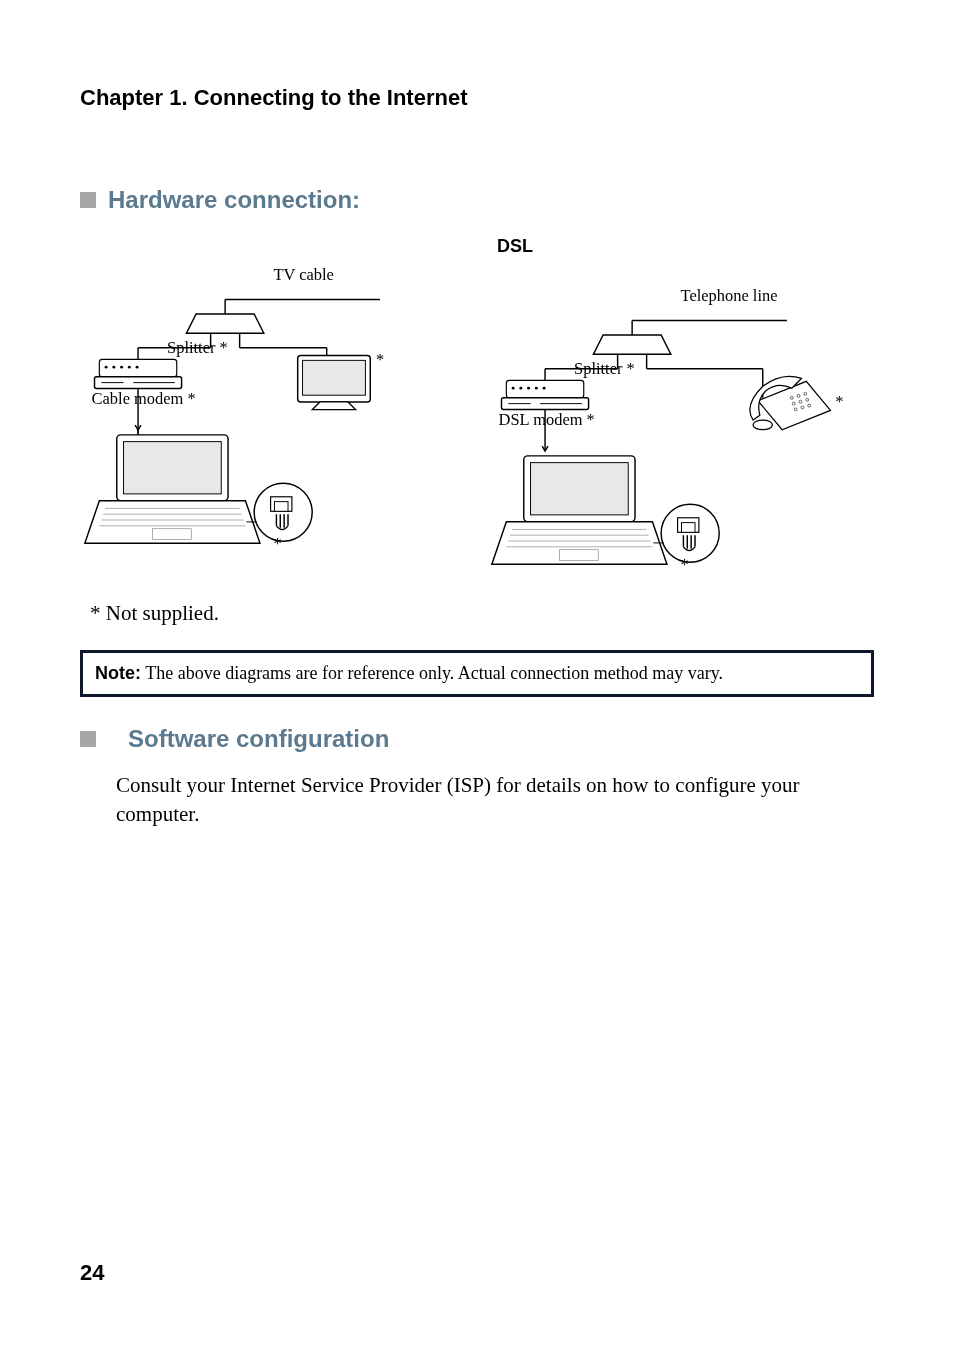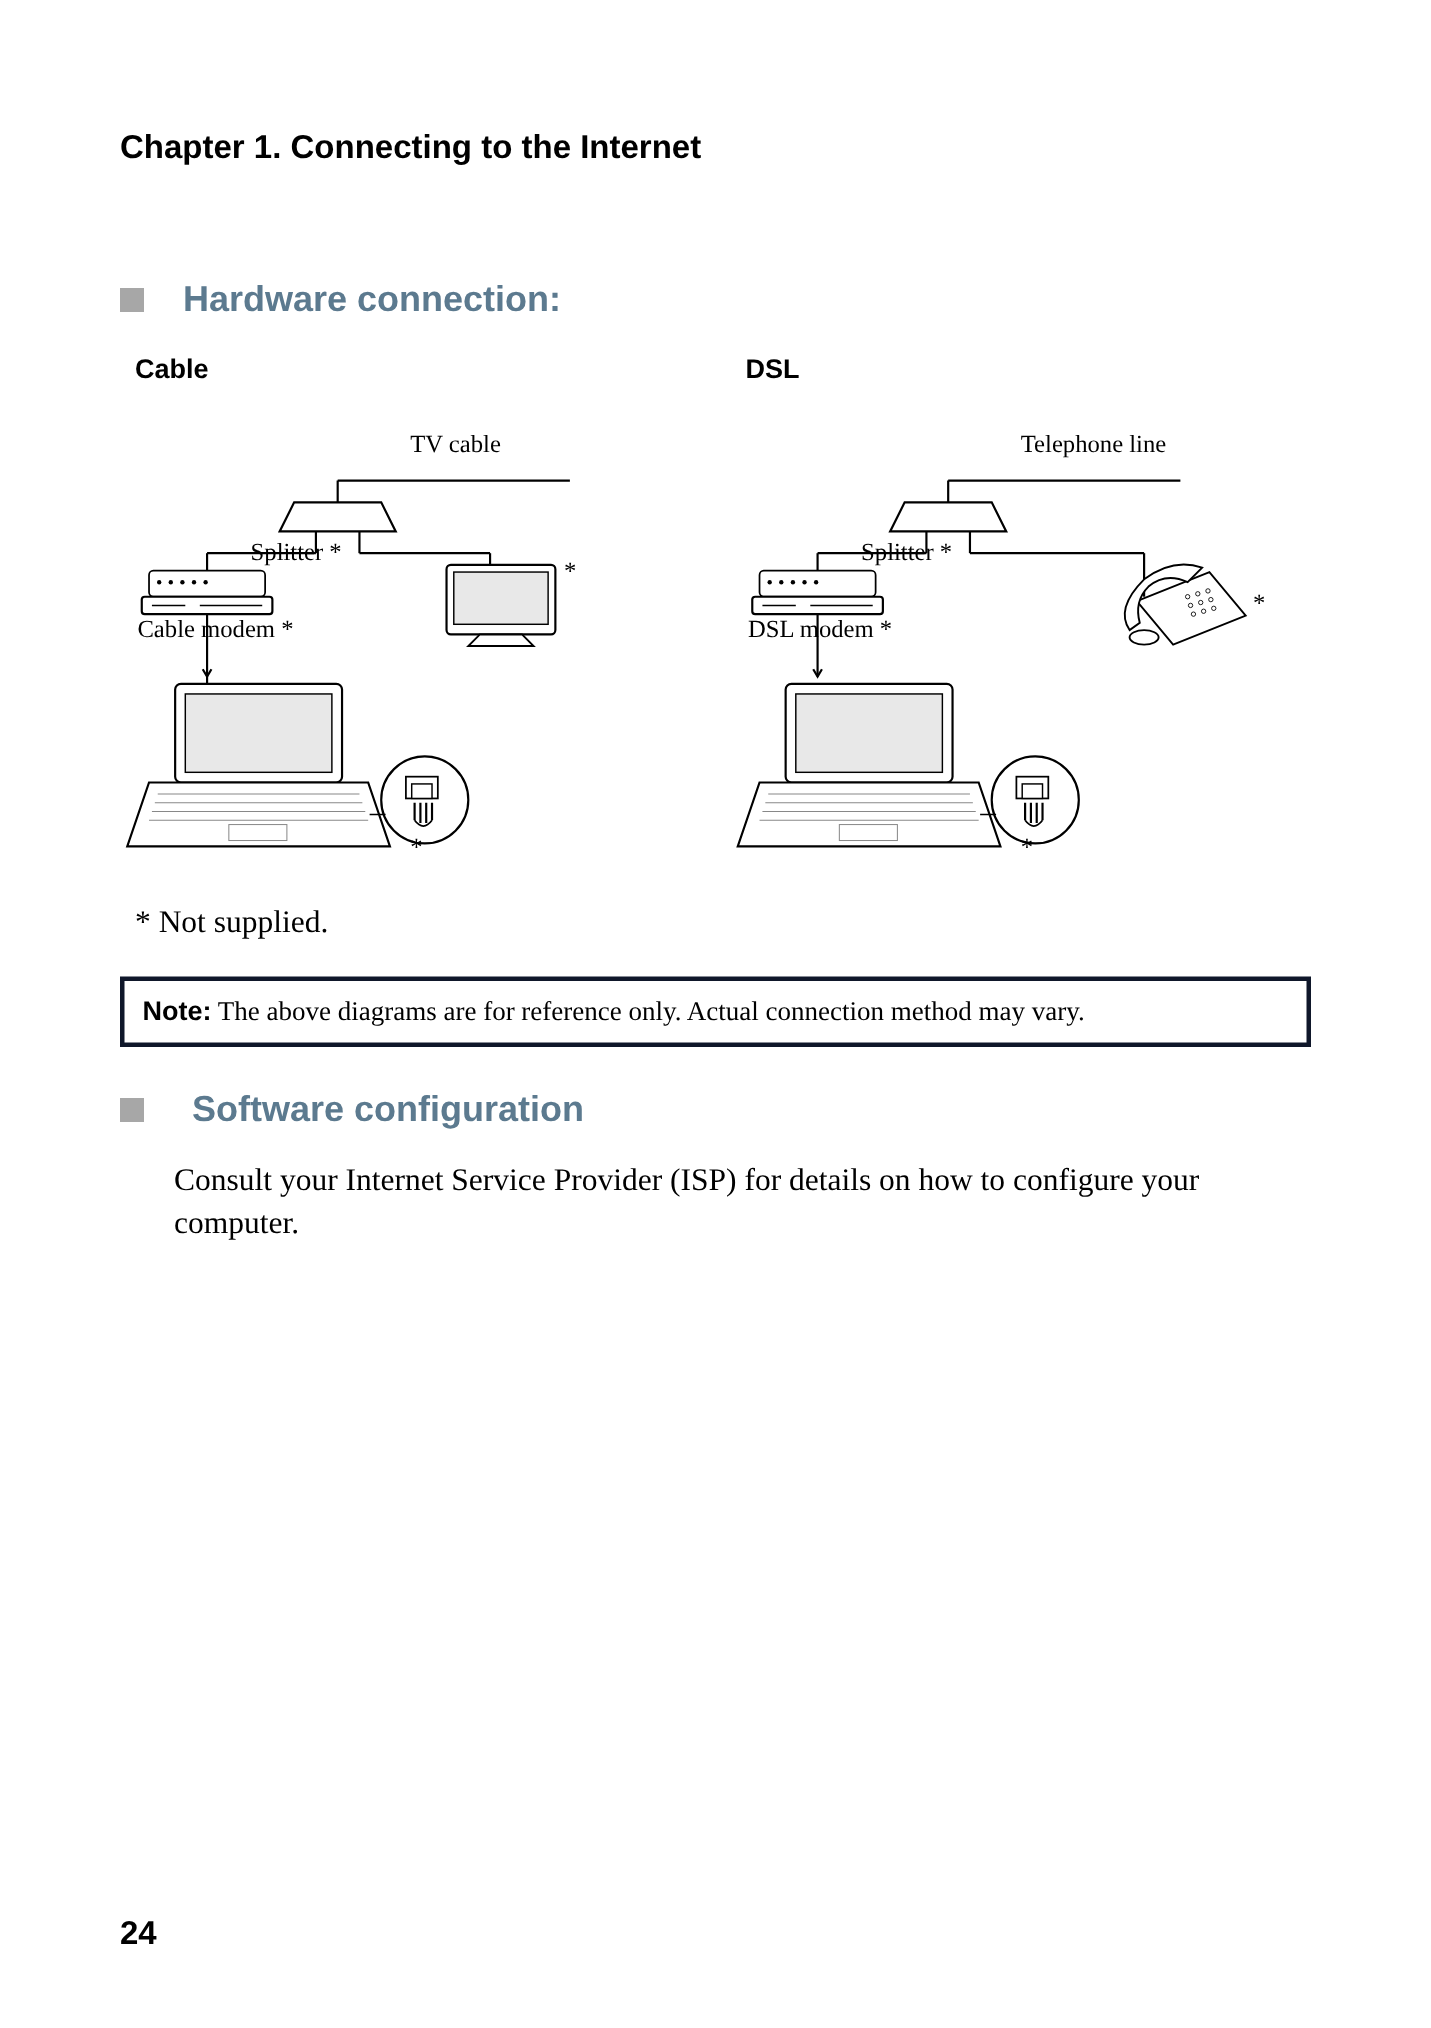--- a/index.html
+++ b/index.html
@@ -13,21 +13,21 @@
     position: relative;
   }
   .sans { font-family: Arial, Helvetica, sans-serif; }
   .chapter-title {
     font-size: 22px;
     font-weight: bold;
   }
   .section-row {
     display: flex;
     align-items: center;
-    gap: 26px;
+    gap: 12px;
     margin-top: 75px;
   }
   .section-row2 {
     display: flex;
     align-items: center;
     gap: 32px;
     margin-top: 28px;
   }
   .sq-bullet {
     width: 16px;
@@ -73,40 +73,39 @@
   .note-box .note-label { font-weight: bold; font-family: Arial, Helvetica, sans-serif; }
   .body-text {
     font-size: 21px;
     margin-top: 18px;
     margin-left: 36px;
     line-height: 1.4;
   }
   .page-num {
     position: absolute;
     left: 80px;
-    bottom: 50px;
+    bottom: 66px;
     font-size: 22px;
     font-weight: bold;
   }
   .dlabel { font-family: Georgia, 'Times New Roman', serif; font-size: 17px; }
 </style>
 </head>
 <body>
 
 <div class="chapter-title sans">Chapter 1. Connecting to the Internet</div>
 
 <div class="section-row">
   <span class="sq-bullet"></span>
   <span class="section-heading sans">Hardware connection:</span>
 </div>
 
 <div class="diagrams-wrap">
 
   <div class="diagram-col">
-    <div class="col-title sans">Cable</div>
     <svg class="svg-box" viewBox="0 0 400 330">
 
       <line x1="150" y1="60" x2="310" y2="60" stroke="#000" stroke-width="1.5"></line>
       <line x1="150" y1="60" x2="150" y2="75" stroke="#000" stroke-width="1.5"></line>
 
       <path d="M120 75 L180 75 L190 95 L110 95 Z" fill="#fff" stroke="#000" stroke-width="1.5"></path>
 
       <line x1="135" y1="95" x2="135" y2="110" stroke="#000" stroke-width="1.5"></line>
       <line x1="135" y1="110" x2="60" y2="110" stroke="#000" stroke-width="1.5"></line>
       <line x1="60" y1="110" x2="60" y2="122" stroke="#000" stroke-width="1.5"></line>

